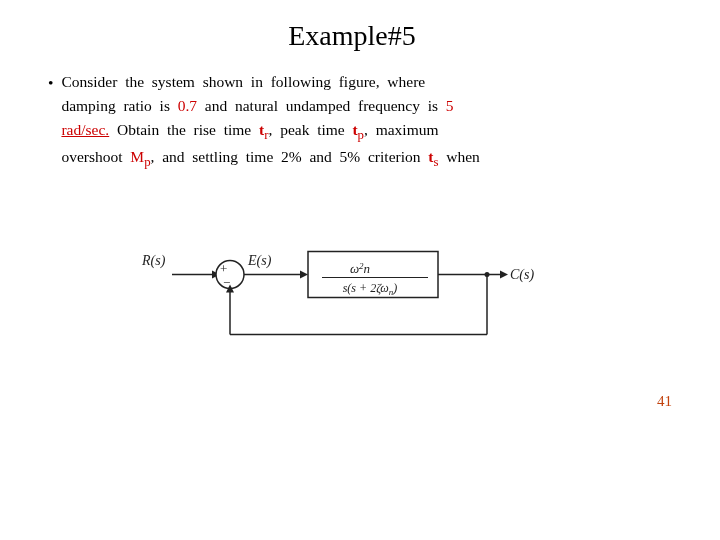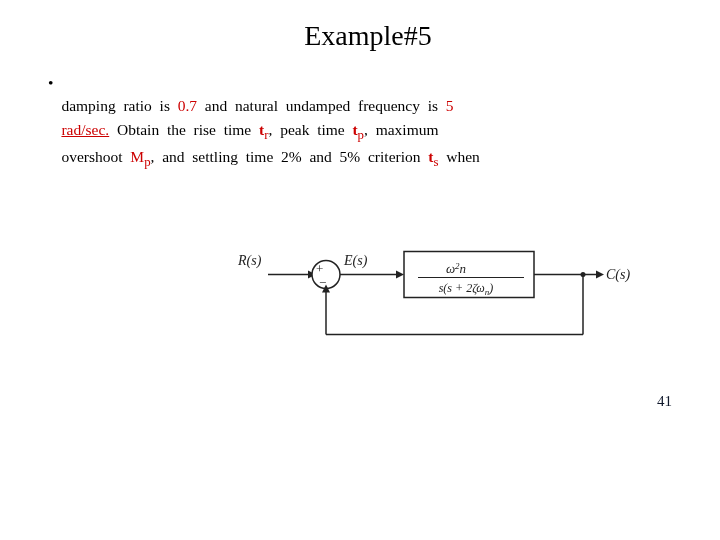--- a/index.html
+++ b/index.html
@@ -8,21 +8,21 @@
       height: 540px;
       background: #ffffff;
       font-family: 'Times New Roman', Times, serif;
       font-size: 16px;
       overflow: hidden;
       position: relative;
     }
     .page {
       width: 720px;
       height: 424px;
-      padding: 20px 32px 20px 48px;
+      padding: 20px 64px 20px 48px;
       position: relative;
     }
     .title {
       text-align: center;
       font-size: 28px;
       font-weight: normal;
       margin-bottom: 18px;
       font-family: 'Times New Roman', Times, serif;
     }
     .content {
@@ -37,49 +37,49 @@
     .bullet {
       margin-right: 8px;
       margin-top: 1px;
       flex-shrink: 0;
     }
     .red { color: #cc0000; }
     .red-underline { color: #cc0000; text-decoration: underline; }
     .diagram-area {
       margin-top: 22px;
       display: flex;
-      justify-content: flex-end;
+      justify-content: center;
       align-items: center;
     }
     .page-number {
       position: absolute;
       bottom: 14px;
       right: 48px;
       font-size: 15px;
-      color: #0f172a;
+      color: #c2410c;
     }
 
     
     .block-diagram {
       width: 480px;
       height: 160px;
     }
   </style>
 </head>
 <body>
 
 <div class="page">
 
   <h1 class="title">Example#5</h1>
 
   <div class="content">
     <div class="bullet-row">
       <span class="bullet">•</span>
       <div>
-        <br>
+        <span>Consider &nbsp;the &nbsp;system &nbsp;shown &nbsp;in &nbsp;following &nbsp;figure, &nbsp;where</span><br>
         <span>damping &nbsp;ratio &nbsp;is &nbsp;</span><span class="red">0.7</span><span> &nbsp;and &nbsp;natural &nbsp;undamped &nbsp;frequency &nbsp;is &nbsp;</span><span class="red">5</span><br>
         <span class="red-underline">rad/sec.</span><span> &nbsp;Obtain &nbsp;the &nbsp;rise &nbsp;time &nbsp;</span><span class="red"><b>t</b><sub>r</sub></span><span>, &nbsp;peak &nbsp;time &nbsp;</span><span class="red"><b>t</b><sub>p</sub></span><span>, &nbsp;maximum</span><br>
         <span>overshoot &nbsp;</span><span class="red">M<sub>p</sub></span><span>, &nbsp;and &nbsp;settling &nbsp;time &nbsp;2% &nbsp;and &nbsp;5% &nbsp;criterion &nbsp;</span><span class="red"><b>t</b><sub>s</sub></span><span> &nbsp;when</span><br>
       </div>
     </div>
   </div>
 
   <div class="diagram-area">
     <svg class="block-diagram" viewBox="0 0 480 155" xmlns="http://www.w3.org/2000/svg">
 

